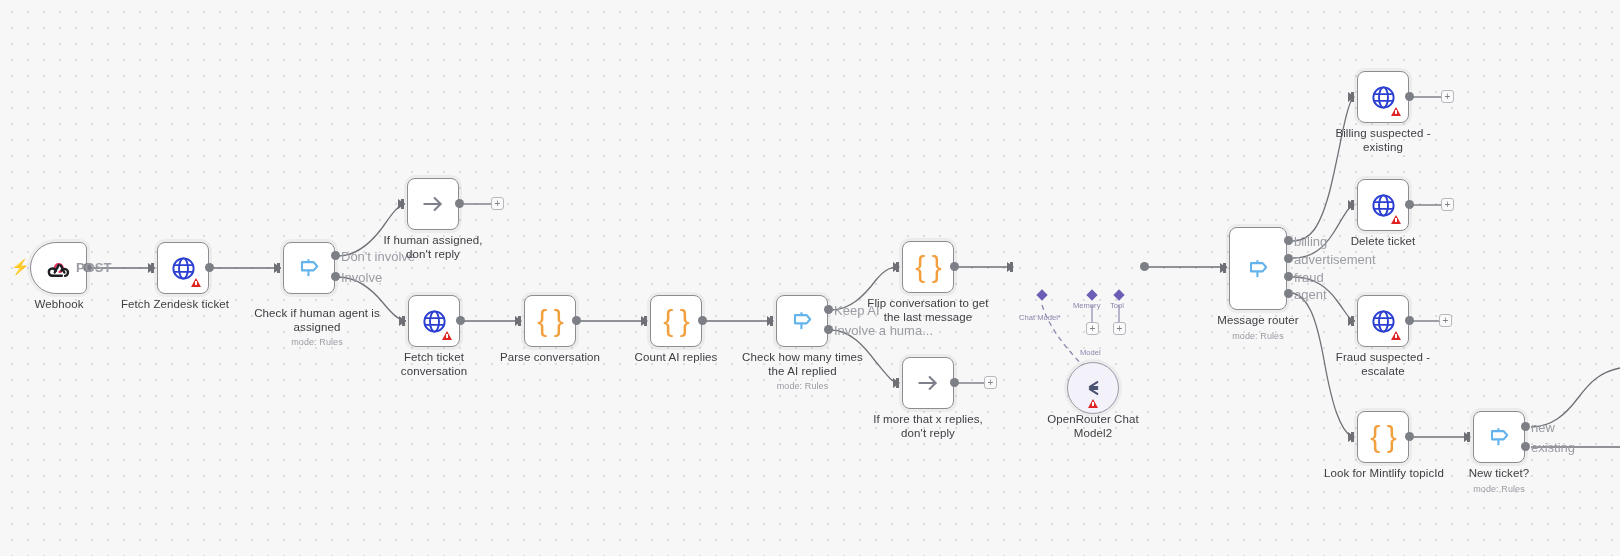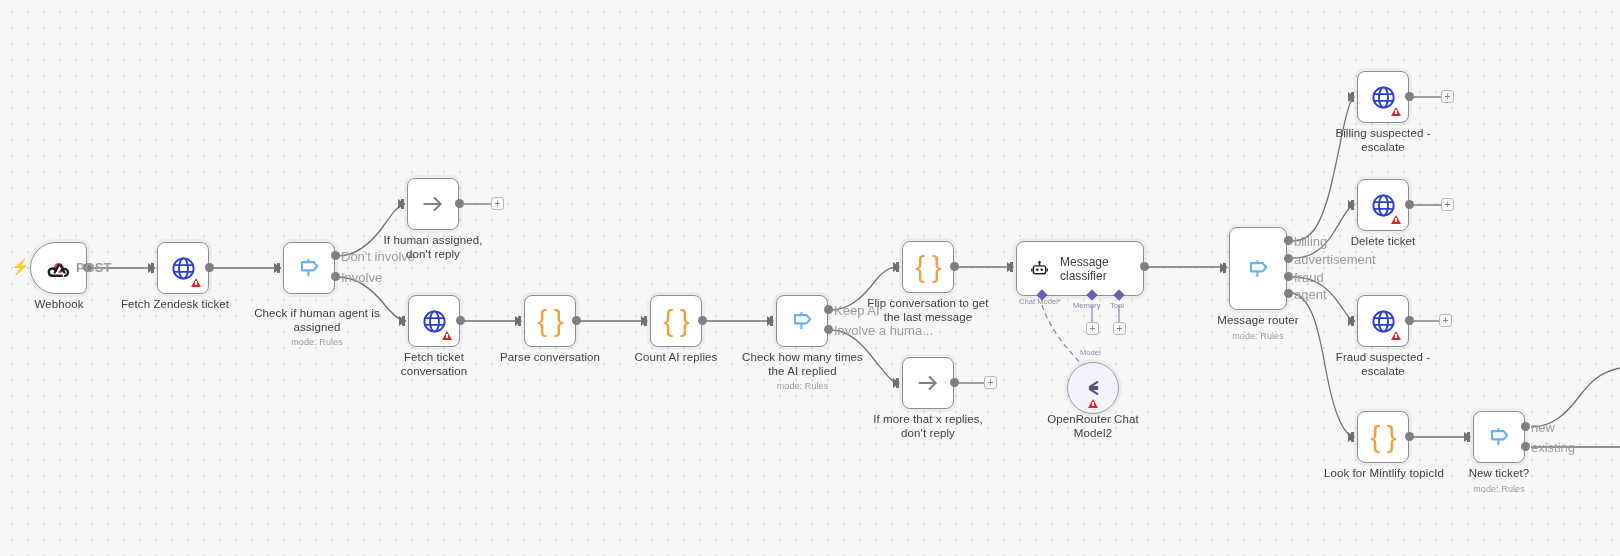--- a/index.html
+++ b/index.html
@@ -285,38 +285,25 @@
         <path d="M4,12 H19"></path>
           <path d="M13.5,6.5 L19,12 L13.5,17.5"></path>
       </g>
     </svg>
   </div>
   <div class="port-in" style="left:893px;top:378px;"></div>
   <div class="port-out" style="left:950px;top:378px;"></div>
   <div class="plusbtn" style="left:984px;top:376px;">+</div>
   <div class="cap" style="left:866px;top:413px;width:124px;"><span>If more that x replies, don't reply</span></div>
 
-  <div class="node wide" style="left:1016px;top:241px;width:128px;height:55px;padding-left:12px;">
-    <svg class="ic" width="25" height="25" viewBox="0 0 24 24">
-      <g fill="none" stroke="#1f2024" stroke-width="1.6" stroke-linejoin="round">
-        <rect x="5" y="9" width="14" height="9" rx="2.2"></rect>
-        <path d="M12,5.6 V9"></path>
-        <path d="M3.2,12 V15.3 M20.8,12 V15.3"></path>
-      </g>
-      <circle cx="9.4" cy="13.4" r="1.5" fill="#1f2024"></circle>
-      <circle cx="14.6" cy="13.4" r="1.5" fill="#1f2024"></circle>
-      <circle cx="12" cy="4.8" r="1.4" fill="#1f2024"></circle>
-    </svg>
-    <span style="margin-left:10px;color:#3d3d42;font-size:12px;line-height:14px;">Message classifier</span>
-  </div>
   <div class="port-in" style="left:1007px;top:262px;"></div>
   <div class="port-out" style="left:1140px;top:262px;"></div>
 
   <div class="diam" style="left:1038px;top:291px;"></div>
-  <div class="diam-lbl" style="left:1019px;top:297px;">Chat Model*</div>
+  <div class="diam-lbl" style="left:1019px;top:313px;">Chat Model*</div>
   <div class="diam" style="left:1088px;top:291px;"></div>
   <div class="diam-lbl" style="left:1073px;top:301px;">Memory</div>
   <div class="diam" style="left:1115px;top:291px;"></div>
   <div class="diam-lbl" style="left:1110px;top:301px;">Tool</div>
   <div class="plusbtn" style="left:1086px;top:322px;">+</div>
   <div class="plusbtn" style="left:1113px;top:322px;">+</div>
 
   <div class="diam" style="left:1089px;top:364px;"></div>
   <div class="diam-lbl" style="left:1080px;top:348px;text-align:right;">Model</div>
   <div class="node round" style="left:1067px;top:362px;width:52px;height:52px;">
@@ -356,21 +343,21 @@
         <circle cx="12" cy="12" r="9"></circle>
         <ellipse cx="12" cy="12" rx="4" ry="9"></ellipse>
         <path d="M3.3,9 H20.7 M3.3,15 H20.7"></path>
       </g>
     </svg>
     <span class="warn"></span>
   </div>
   <div class="port-in" style="left:1348px;top:92px;"></div>
   <div class="port-out" style="left:1405px;top:92px;"></div>
   <div class="plusbtn" style="left:1441px;top:90px;">+</div>
-  <div class="cap" style="left:1323px;top:127px;width:120px;"><span>Billing suspected - escalate</span></div>
+  <div class="cap" style="left:1323px;top:127px;width:120px;"><span>Billing suspected - existing</span></div>
 
   <div class="node" style="left:1357px;top:179px;width:52px;height:52px;">
     <svg class="ic" width="27" height="27" viewBox="0 0 24 24">
       <g fill="none" stroke="#2b3fd1" stroke-width="1.7">
         <circle cx="12" cy="12" r="9"></circle>
         <ellipse cx="12" cy="12" rx="4" ry="9"></ellipse>
         <path d="M3.3,9 H20.7 M3.3,15 H20.7"></path>
       </g>
     </svg>
     <span class="warn"></span>

